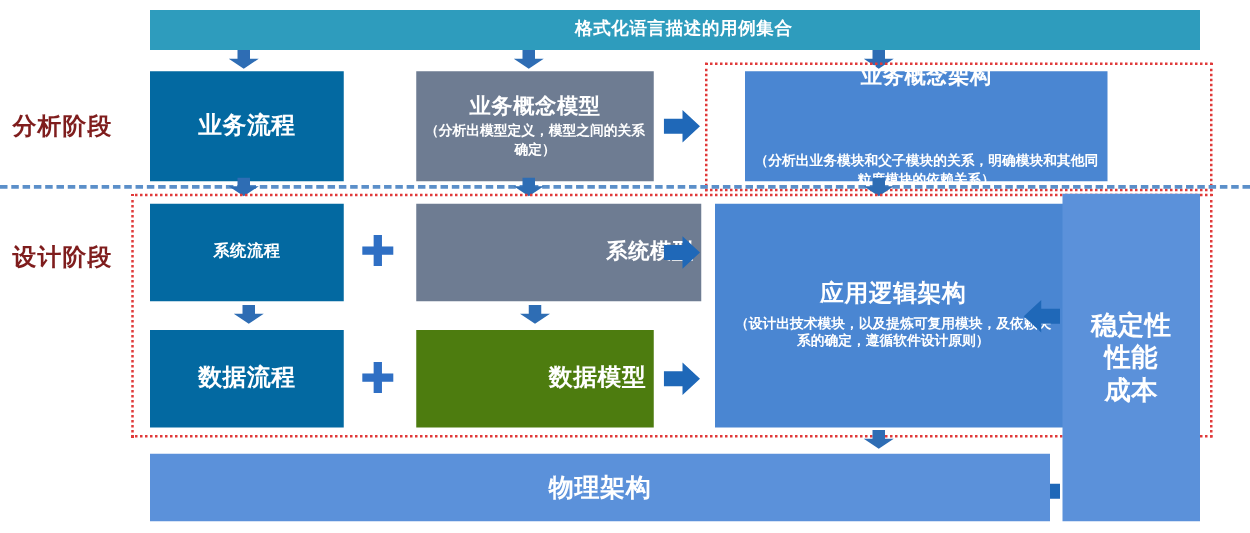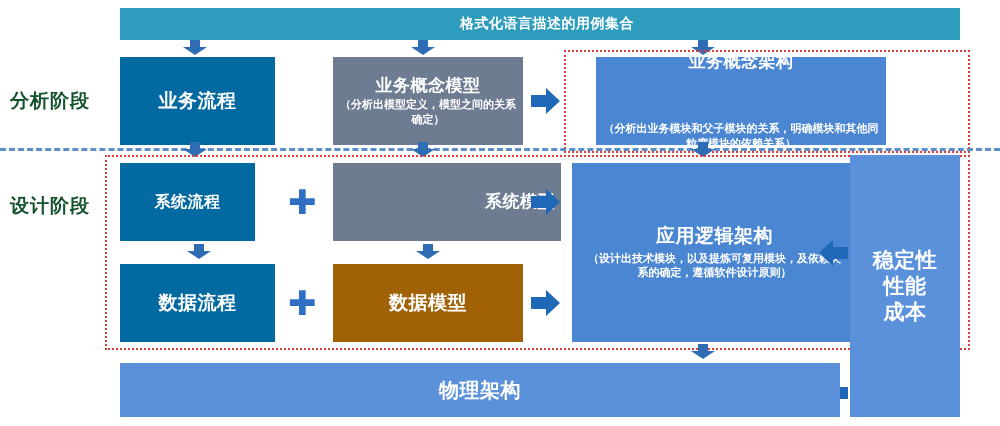--- a/index.html
+++ b/index.html
@@ -35,28 +35,28 @@
     letter-spacing: 0.5px;
   }
   .box .sub {
     font-weight: bold;
     line-height: 1.3;
   }
   
   .teal   { background: #2E9CBD; padding-left: 20px; }
   .green  { background: #0369a1; }
   .slate  { background: #6E7C92; }
-  .slate2 { background: #a16207; }
+  .slate2 { background: #4d7c0f; align-items: flex-end; }
   .blue   { background: #4A86D2; }
   .blue2  { background: #5B91DA; }
 
   
   .phase-label {
     position: absolute;
-    color: #14532d;
+    color: #7f1d1d;
     font-weight: bold;
     font-size: 19px;
     letter-spacing: 1px;
     white-space: nowrap;
   }
 
   
   .phase-divider {
     position: absolute;
     left: 0;
@@ -153,21 +153,21 @@
       </svg>
   </div>
   <div class="arrow" style="left:690px; top:142px;">
     <svg width="26" height="16" viewBox="0 0 26 16">
         <polygon points="8,0 18,0 18,7 25,7 13,15 1,7 8,7" fill="#2E6DB4"></polygon>
       </svg>
   </div>
 
   <div class="region" style="left:105px; top:155px; width:865px; height:195px;"></div>
 
-  <div class="box green" style="left:120px; top:163px; width:135px; height:78px; font-size:16px;">
+  <div class="box green" style="left:120px; top:163px; width:155px; height:78px; font-size:13px;">
     <span class="ttl">系统流程</span>
   </div>
 
   <div class="arrow" style="left:186px; top:244px;">
     <svg width="26" height="16" viewBox="0 0 26 16">
         <polygon points="8,0 18,0 18,7 25,7 13,15 1,7 8,7" fill="#2E6DB4"></polygon>
       </svg>
   </div>
 
   <div class="box green" style="left:120px; top:264px; width:155px; height:78px; font-size:19px;">

